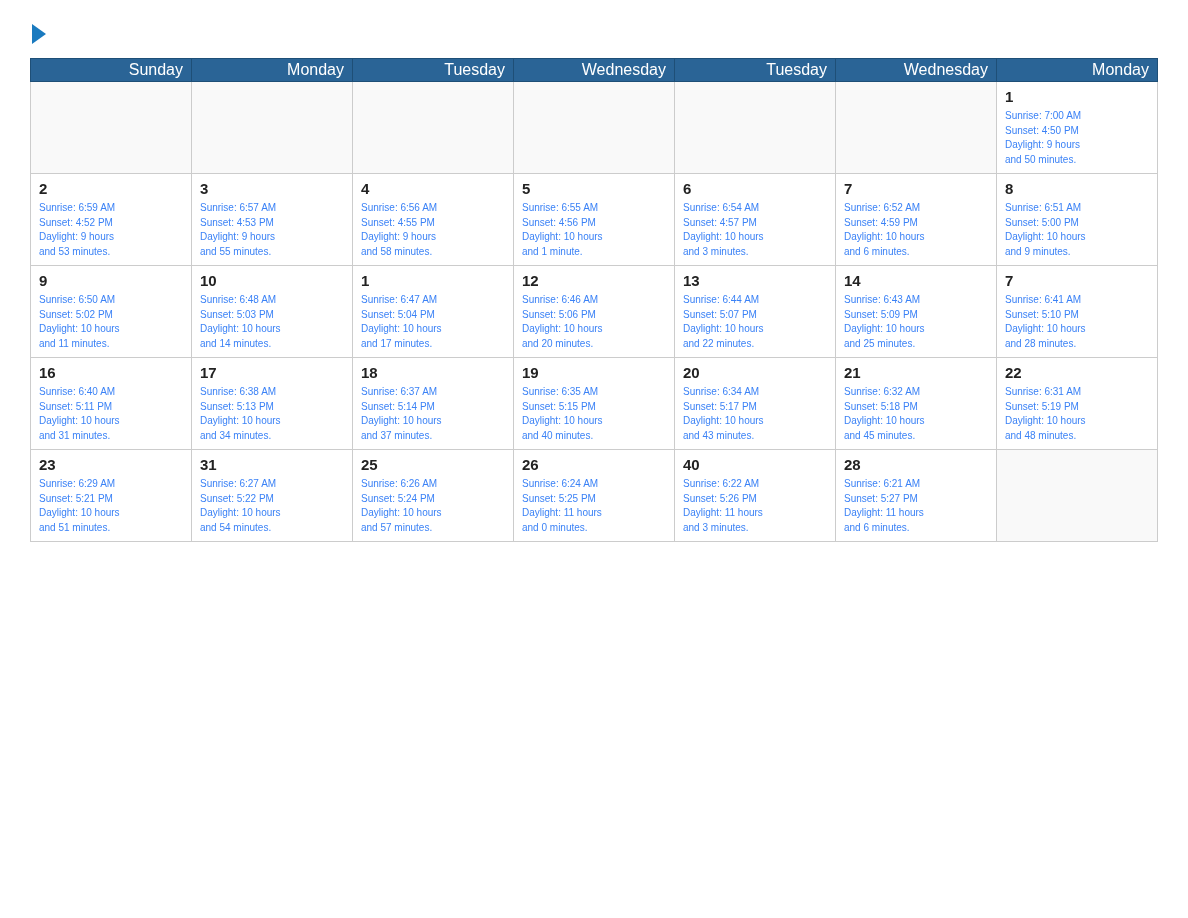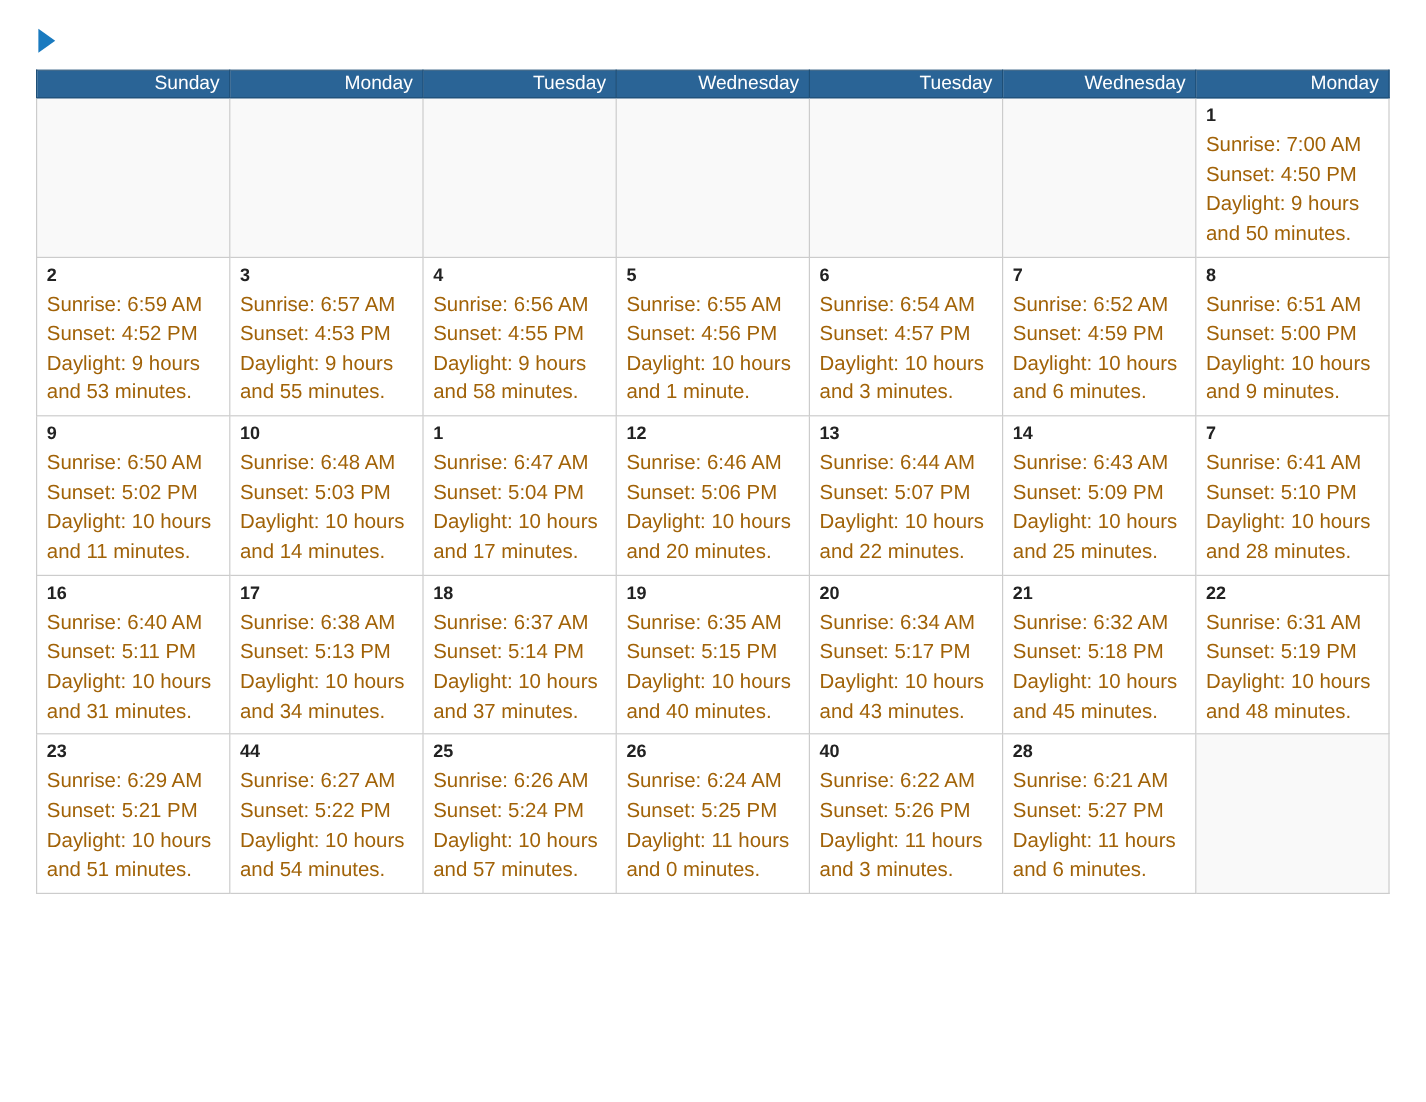--- a/index.html
+++ b/index.html
@@ -81,22 +81,22 @@
       color: #333;
     }
     .day-number {
       font-size: 15px;
       font-weight: bold;
       color: #222;
       display: block;
       margin-bottom: 4px;
     }
     .day-info {
-      font-size: 17px;
-      color: #a16207;
+      font-size: 10px;
+      color: #3b82f6;
       line-height: 1.45;
     }
     .empty-cell {
       background: #f9f9f9;
     }
     tr:last-child td {
       min-height: 90px;
     }
   </style>
 </head>
@@ -230,21 +230,21 @@
           <span class="day-number">22</span>
           <div class="day-info">Sunrise: 6:31 AM<br>Sunset: 5:19 PM<br>Daylight: 10 hours<br>and 48 minutes.</div>
         </td>
       </tr>
       <tr>
         <td>
           <span class="day-number">23</span>
           <div class="day-info">Sunrise: 6:29 AM<br>Sunset: 5:21 PM<br>Daylight: 10 hours<br>and 51 minutes.</div>
         </td>
         <td>
-          <span class="day-number">44</span>
+          <span class="day-number">31</span>
           <div class="day-info">Sunrise: 6:27 AM<br>Sunset: 5:22 PM<br>Daylight: 10 hours<br>and 54 minutes.</div>
         </td>
         <td>
           <span class="day-number">25</span>
           <div class="day-info">Sunrise: 6:26 AM<br>Sunset: 5:24 PM<br>Daylight: 10 hours<br>and 57 minutes.</div>
         </td>
         <td>
           <span class="day-number">26</span>
           <div class="day-info">Sunrise: 6:24 AM<br>Sunset: 5:25 PM<br>Daylight: 11 hours<br>and 0 minutes.</div>
         </td>

